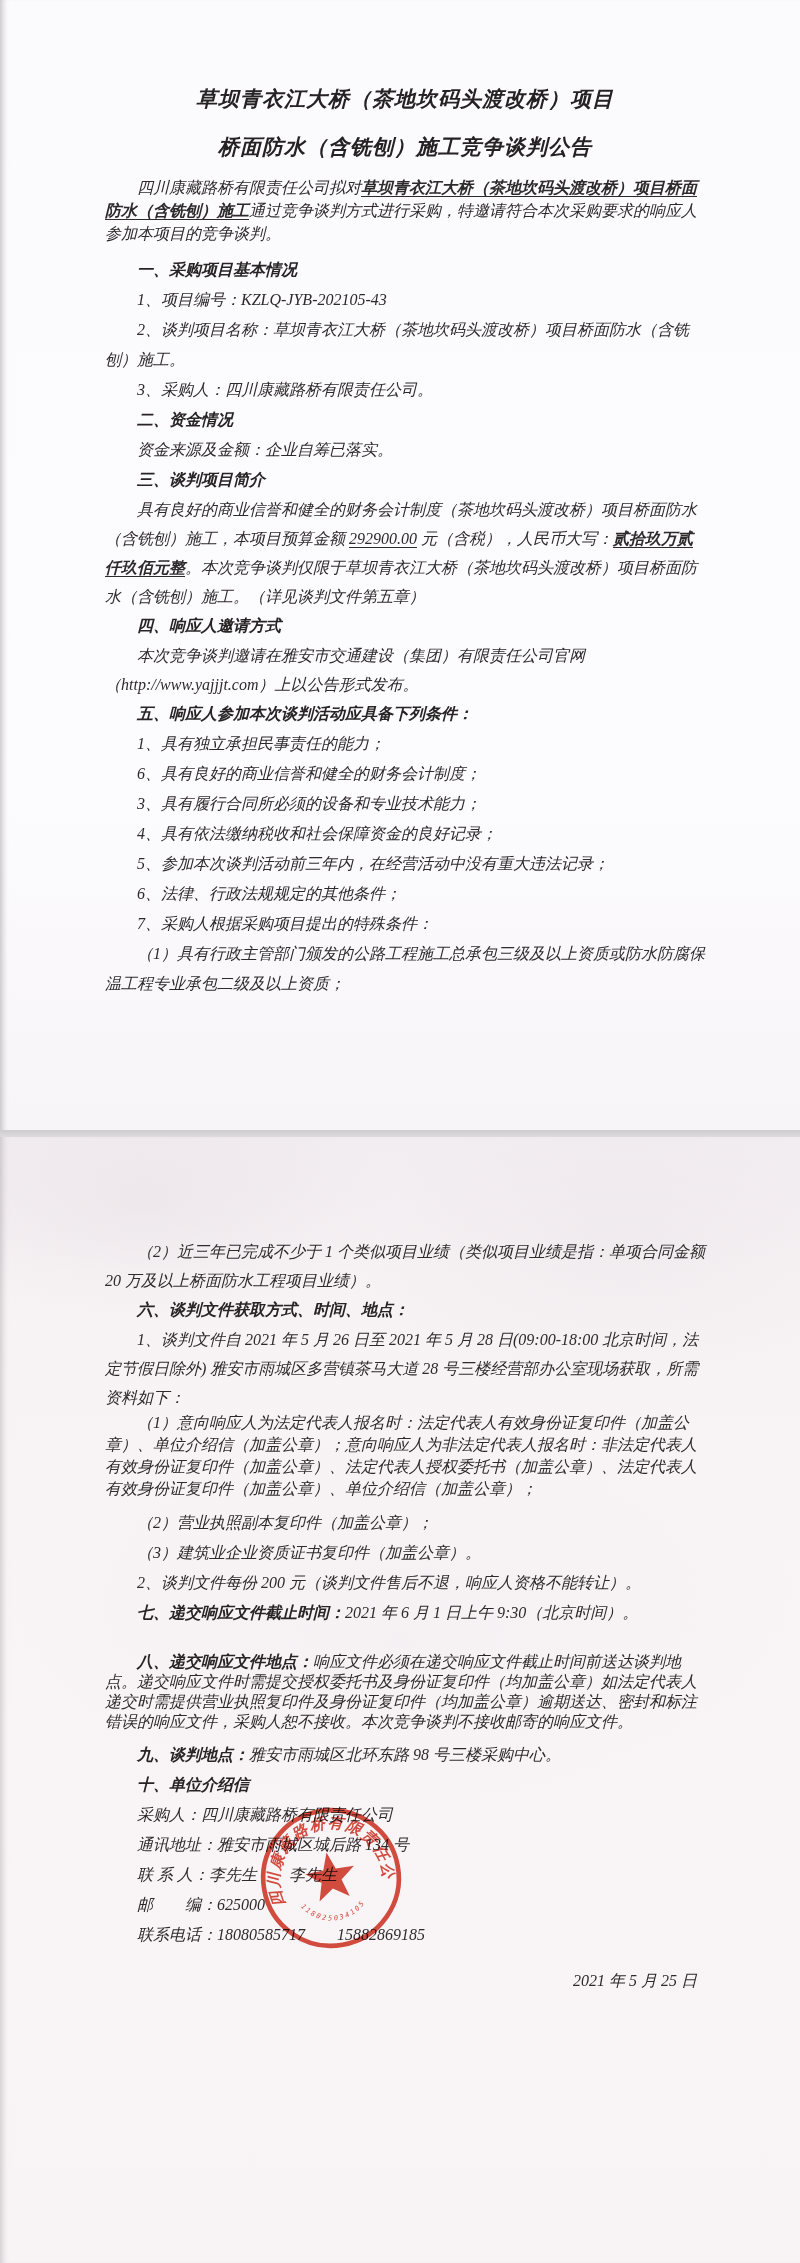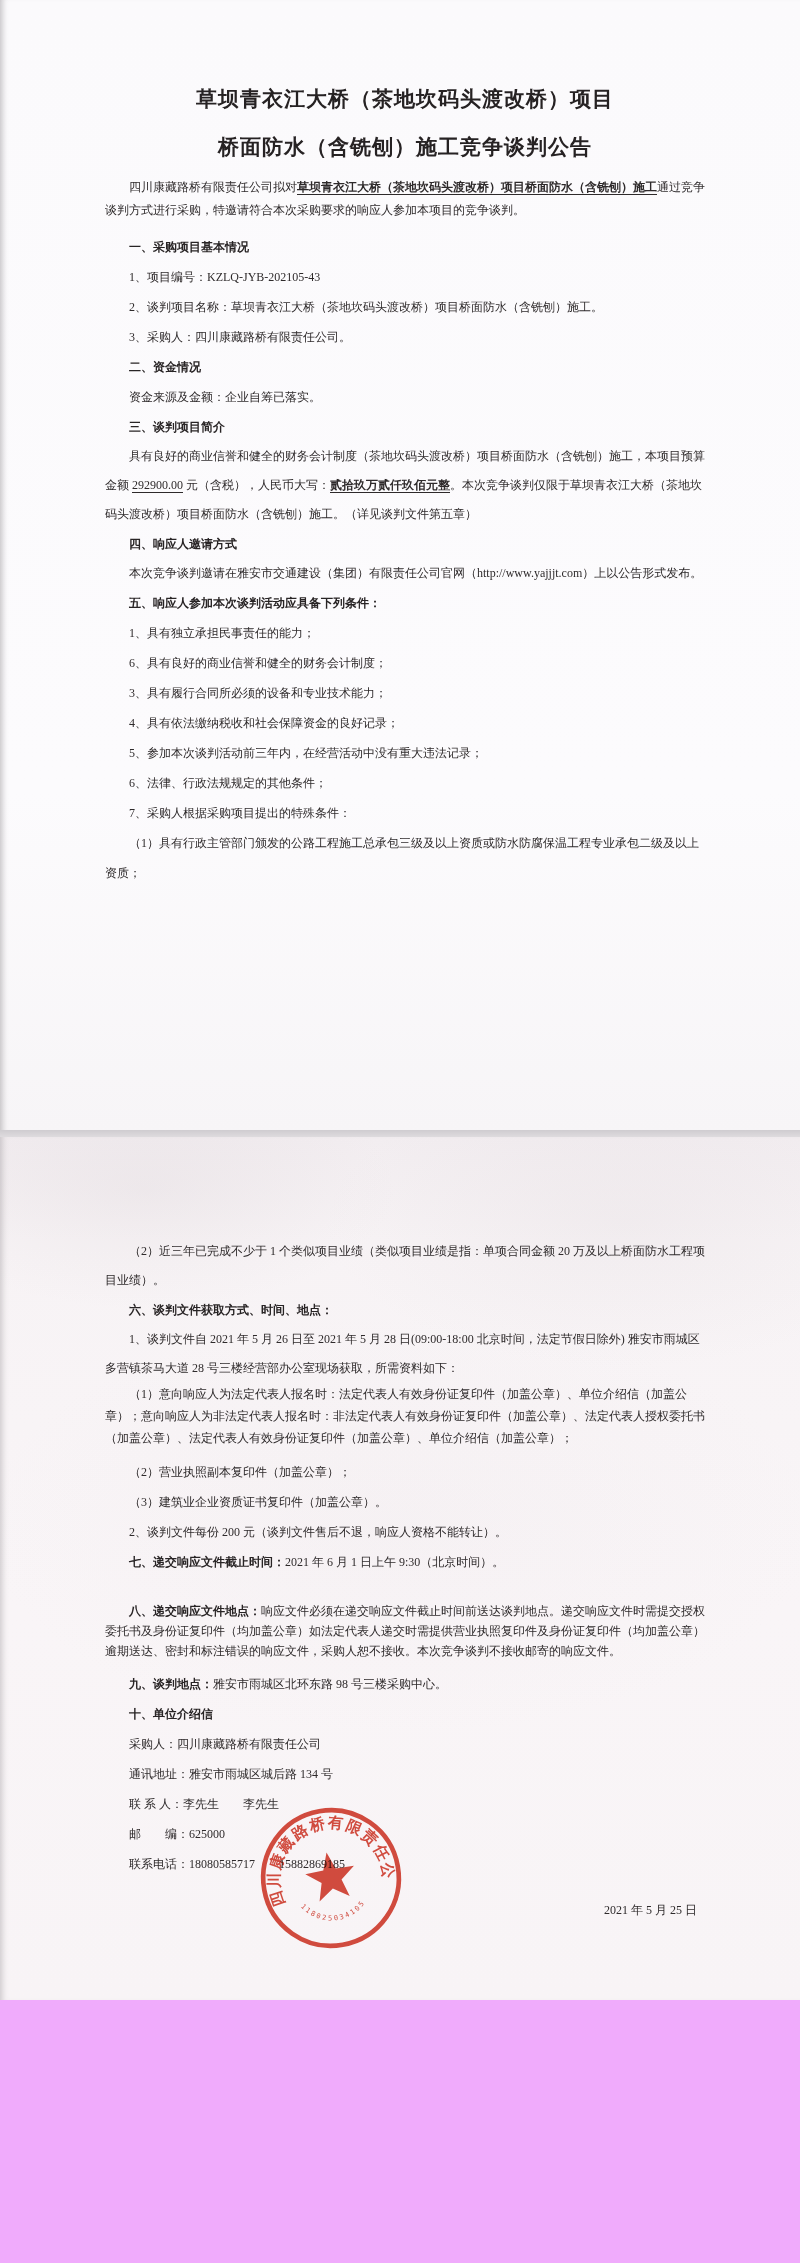--- a/index.html
+++ b/index.html
@@ -1,47 +1,47 @@
 <!DOCTYPE html>
 <html><head>
 <meta charset="utf-8">
 <style>
   html,body { margin:0; padding:0; background:#e8e6e8; }
   .canvas {
     position:relative; width:800px; height:2263px; margin:0 auto;
     font-family:"Liberation Serif","DejaVu Serif",serif;
-    color:#2e2a2b; overflow:hidden; background:#f0abfc;
+    color:#2e2a2b; overflow:hidden; background:#0ea5e9;font-style:italic;
   }
   .page { position:absolute; left:0; width:800px; box-sizing:border-box; }
   .page-1 {
     top:0; height:1132px;
     background:linear-gradient(180deg,#fbfafc 0%,#fcfbfd 70%,#f7f5f7 100%);
     box-shadow:inset 7px 0 6px -5px rgba(120,115,120,.45);
   }
   .page-2 {
-    top:1137px; height:863px;
+    top:1137px; height:1126px;
     background:
       radial-gradient(420px 200px at 18% 6%, rgba(205,195,200,.18), rgba(0,0,0,0) 60%),
       radial-gradient(500px 240px at 78% 10%, rgba(205,195,200,.14), rgba(0,0,0,0) 60%),
       radial-gradient(600px 300px at 50% 45%, rgba(220,210,215,.10), rgba(0,0,0,0) 70%),
       linear-gradient(180deg,#f2edf0 0%,#f7f3f5 12%,#f9f5f7 55%,#f8f4f6 100%);
     box-shadow:inset 7px 0 6px -5px rgba(120,115,120,.35);
   }
   .page-gap {
     position:absolute; left:0; top:1130px; width:800px; height:7px;
     background:linear-gradient(180deg,#cfccd0,#dedbde);
   }
   .inner { padding:0 95px 0 105px; }
   .t1, .t2 {
     margin:0; text-align:center; font-family:"Liberation Sans","DejaVu Sans",sans-serif;
     font-size:21px; line-height:30px; font-weight:700; color:#262223; letter-spacing:1px;
   }
   .pg1-pad { padding-top:84px; }
   .t2 { margin-top:18px; }
-  p { margin:0; font-size:12px; }
+  p { margin:0; font-size:16px; }
   .ind { text-indent:2em; }
   .lh30 { line-height:30px; }
   .lh29 { line-height:29px; }
   .lh28 { line-height:20px;margin-top:24px; }
   .lh23 { line-height:23px; }
   .lh22 { line-height:22px; }
   .intro { margin-top:14px; }
   .hd { font-weight:700; color:#282425; }
   .mt10 { margin-top:10px; }
   .mt8  { margin-top:8px; }

